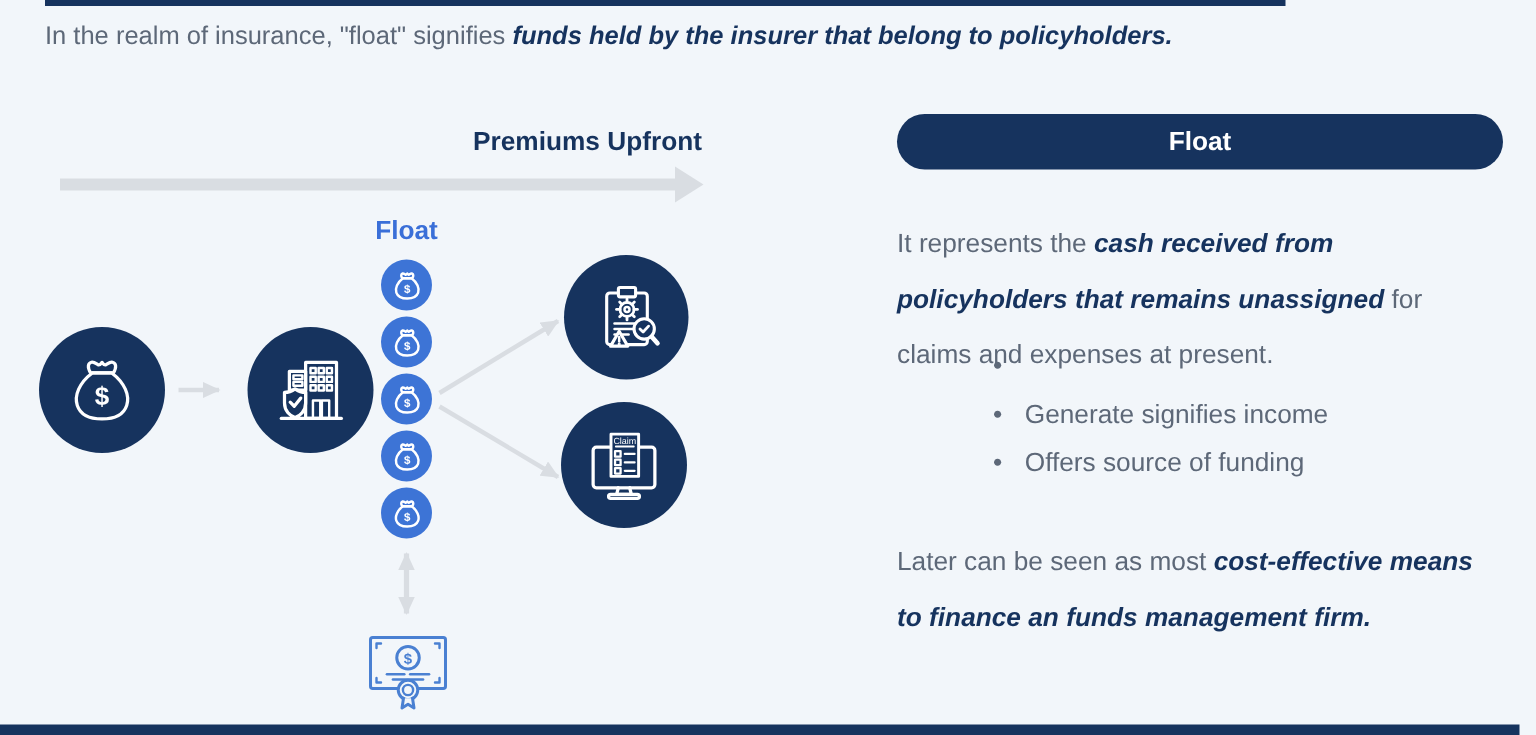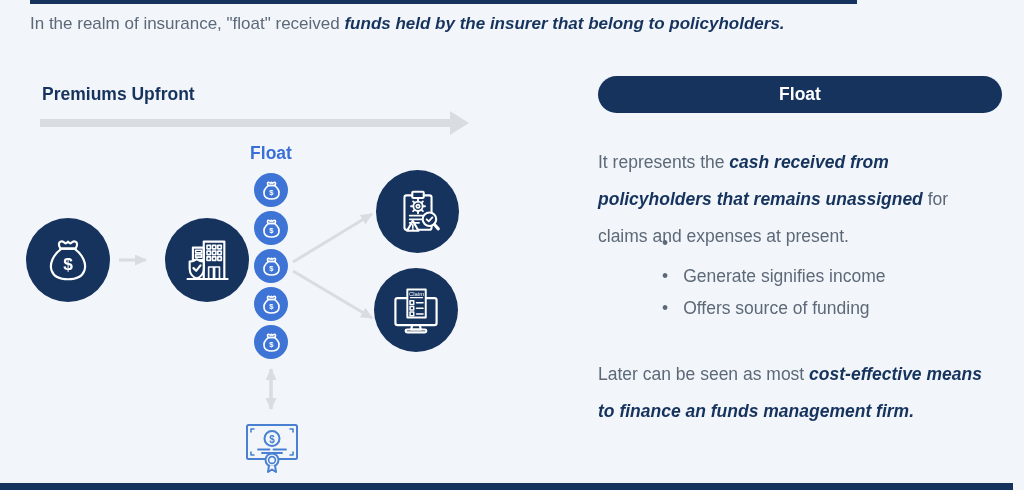--- a/index.html
+++ b/index.html
@@ -6,21 +6,21 @@
   .canvas{
     position:relative;width:1024px;height:490px;
     background:#f2f6fa;overflow:hidden;
     font-family:"Liberation Sans",sans-serif;
   }
   .top-rule{position:absolute;left:30px;top:0;width:827px;height:4px;background:#16335e;}
   .bottom-bar{position:absolute;left:0;bottom:0;width:1013px;height:7px;background:#16335e;}
   .heading{position:absolute;left:30px;top:12px;font-size:17px;line-height:24px;color:#5d6878;white-space:nowrap;}
   .b{color:#16335e;font-weight:bold;font-style:italic;}
   .g{color:#5d6878;font-weight:normal;}
-  .tl-labels{position:absolute;left:42px;top:84px;width:426px;display:flex;justify-content:flex-start;
+  .tl-labels{position:absolute;left:42px;top:84px;width:426px;display:flex;justify-content:flex-end;
     font-size:17.5px;font-weight:bold;color:#16335e;}
   .float-label{position:absolute;left:221px;top:143px;width:100px;text-align:center;
     font-size:17.5px;font-weight:bold;color:#3a6fd8;}
   .circle{position:absolute;border-radius:50%;background:#16335e;display:flex;align-items:center;justify-content:center;}
   .coin{position:absolute;width:34px;height:34px;border-radius:50%;background:#3d74d6;display:flex;align-items:center;justify-content:center;}
   .arrows-svg{position:absolute;left:0;top:0;}
   .cert{position:absolute;left:243px;top:418px;}
   .pill{position:absolute;left:598px;top:76px;width:404px;height:37px;border-radius:19px;background:#16335e;
     display:flex;align-items:center;justify-content:center;color:#ffffff;font-size:17.5px;font-weight:bold;}
   .para{position:absolute;margin:0;font-size:17.5px;line-height:37px;color:#5d6878;}
@@ -31,21 +31,21 @@
   .bullets .dot{margin-right:15px;color:#5d6878;}
   svg{display:block;}
 </style>
 </head>
 <body>
 
 <div class="canvas">
 
   <div class="top-rule"></div>
 
-  <div class="heading"><span class="g">In the realm of insurance, "float" received </span><span class="b">funds held by the insurer that belong to policyholders.</span></div>
+  <div class="heading"><span class="g">In the realm of insurance, "float" signifies </span><span class="b">funds held by the insurer that belong to policyholders.</span></div>
 
   <div class="tl-labels">
     <span>Premiums Upfront</span>
   </div>
 
   <svg class="arrows-svg" width="520" height="490" viewBox="0 0 520 490">
     <defs>
       <marker id="ah" orient="auto-start-reverse" markerUnits="userSpaceOnUse" markerWidth="13" markerHeight="11" refX="11" refY="5.5">
         <path d="M0,0 L12,5.5 L0,11 Z" fill="#d9dde2"></path>
       </marker>

